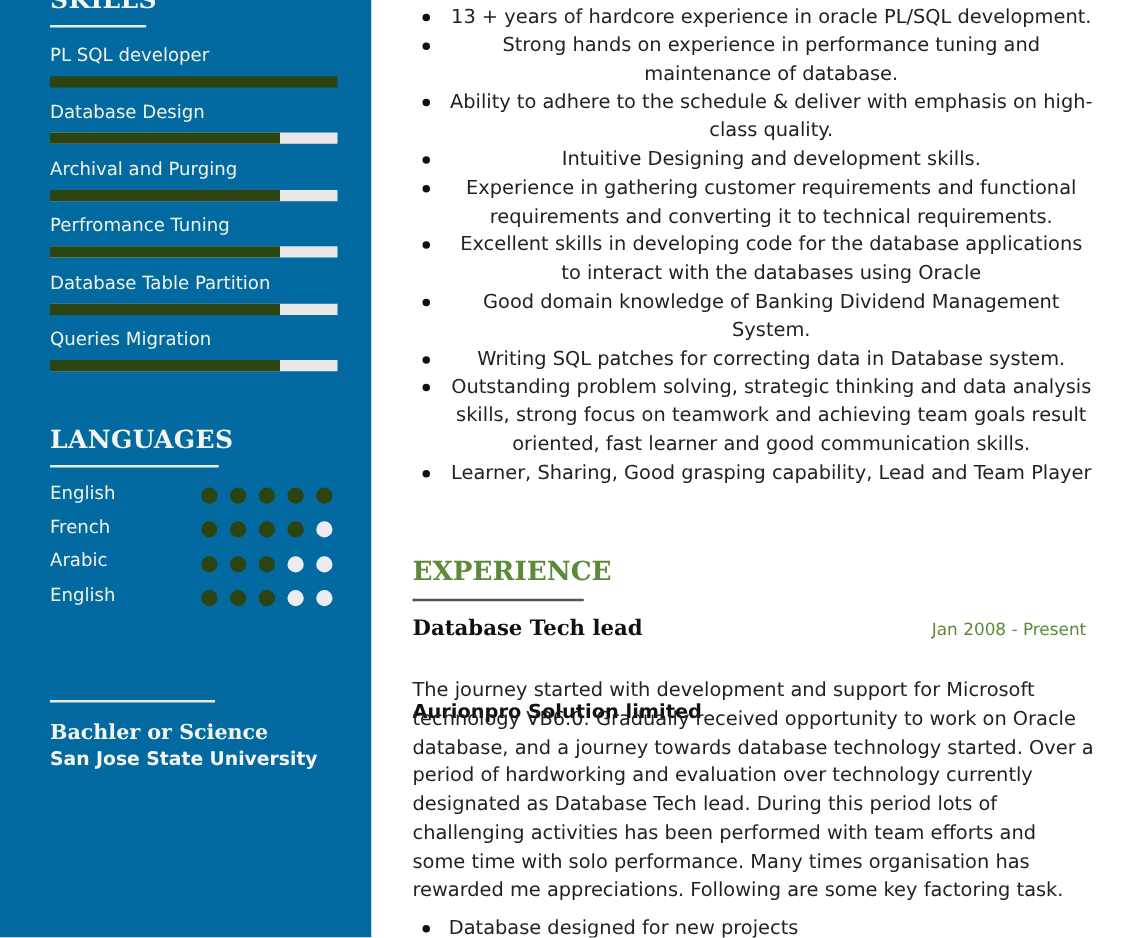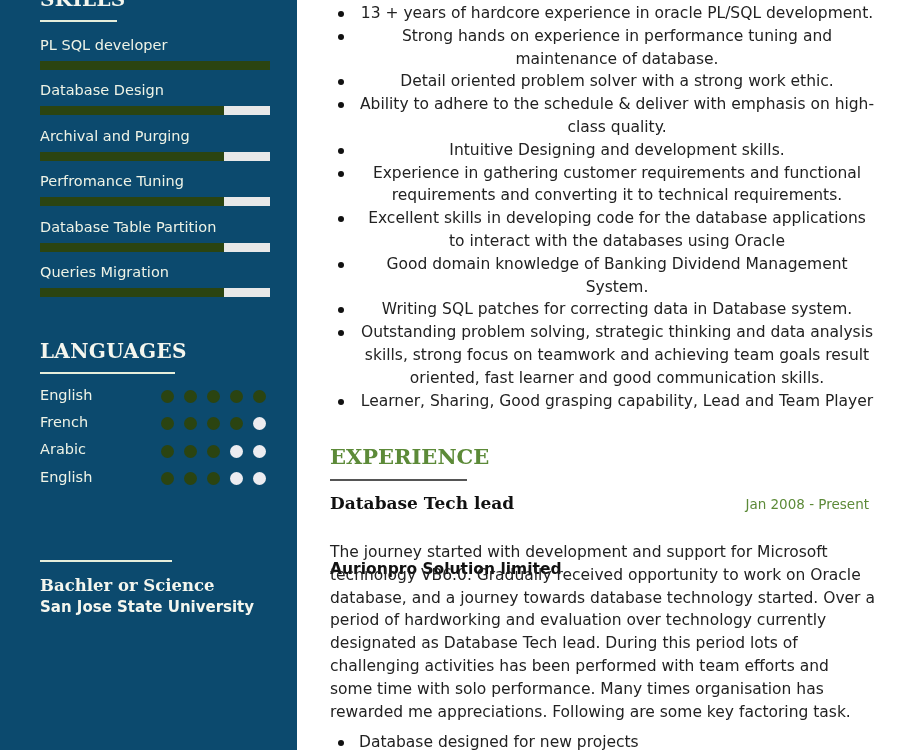--- a/index.html
+++ b/index.html
@@ -1,17 +1,17 @@
 <!DOCTYPE html>
 <html><head>
 <meta charset="utf-8">
 <style>
   html, body { margin:0; padding:0; }
   body { width:901px; height:750px; overflow:hidden; background:#ffffff; position:relative; font-family:"DejaVu Sans", sans-serif; }
-  .sidebar { position:absolute; left:0; top:0; width:297px; height:750px; background:#0c4a6e; }
+  .sidebar { position:absolute; left:0; top:0; width:297px; height:750px; background:#0369a1; }
   .side-heading { position:absolute; left:40px; font-family:"DejaVu Serif", serif; font-weight:bold; color:#f4f6ee; font-size:20px; letter-spacing:0.3px; }
   .side-rule { position:absolute; left:40px; height:2px; background:#e6eedb; }
   .skill-label { position:absolute; left:40px; color:#eef3e6; font-size:14.5px; }
   .skill-bar { position:absolute; left:40px; width:230px; height:9px; background:#e8e8e8; }
   .skill-fill { height:100%; background:#2b4411; }
   .lang-label { position:absolute; left:40px; color:#eef3e6; font-size:14.5px; }
   .dots { position:absolute; left:161px; display:flex; gap:10px; }
   .dot { width:13px; height:13px; border-radius:50%; background:#2b4411; }
   .dot.off { background:#ececf0; }
   .edu-degree { position:absolute; left:40px; top:576px; font-family:"DejaVu Serif", serif; font-weight:bold; color:#f4f6ee; font-size:16.5px; }
@@ -108,21 +108,20 @@
 
   <div class="side-rule" style="top:560px;width:132px;"></div>
   <div class="edu-degree">Bachler or Science</div>
   <div class="edu-school">San Jose State University</div>
 </div>
 
 <div class="main">
   <ul class="bullets">
     <li>13 + years of hardcore experience in oracle PL/SQL development.</li>
     <li>Strong hands on experience in performance tuning and maintenance of database.</li>
-    <li>Detail oriented problem solver with a strong work ethic.</li>
     <li>Ability to adhere to the schedule &amp; deliver with emphasis on high-class quality.</li>
     <li>Intuitive Designing and development skills.</li>
     <li>Experience in gathering customer requirements and functional requirements and converting it to technical requirements.</li>
     <li>Excellent skills in developing code for the database applications to interact with the databases using Oracle</li>
     <li>Good domain knowledge of Banking Dividend Management System.</li>
     <li>Writing SQL patches for correcting data in Database system.</li>
     <li>Outstanding problem solving, strategic thinking and data analysis skills, strong focus on teamwork and achieving team goals result oriented, fast learner and good communication skills.</li>
     <li>Learner, Sharing, Good grasping capability, Lead and Team Player</li>
   </ul>
 

